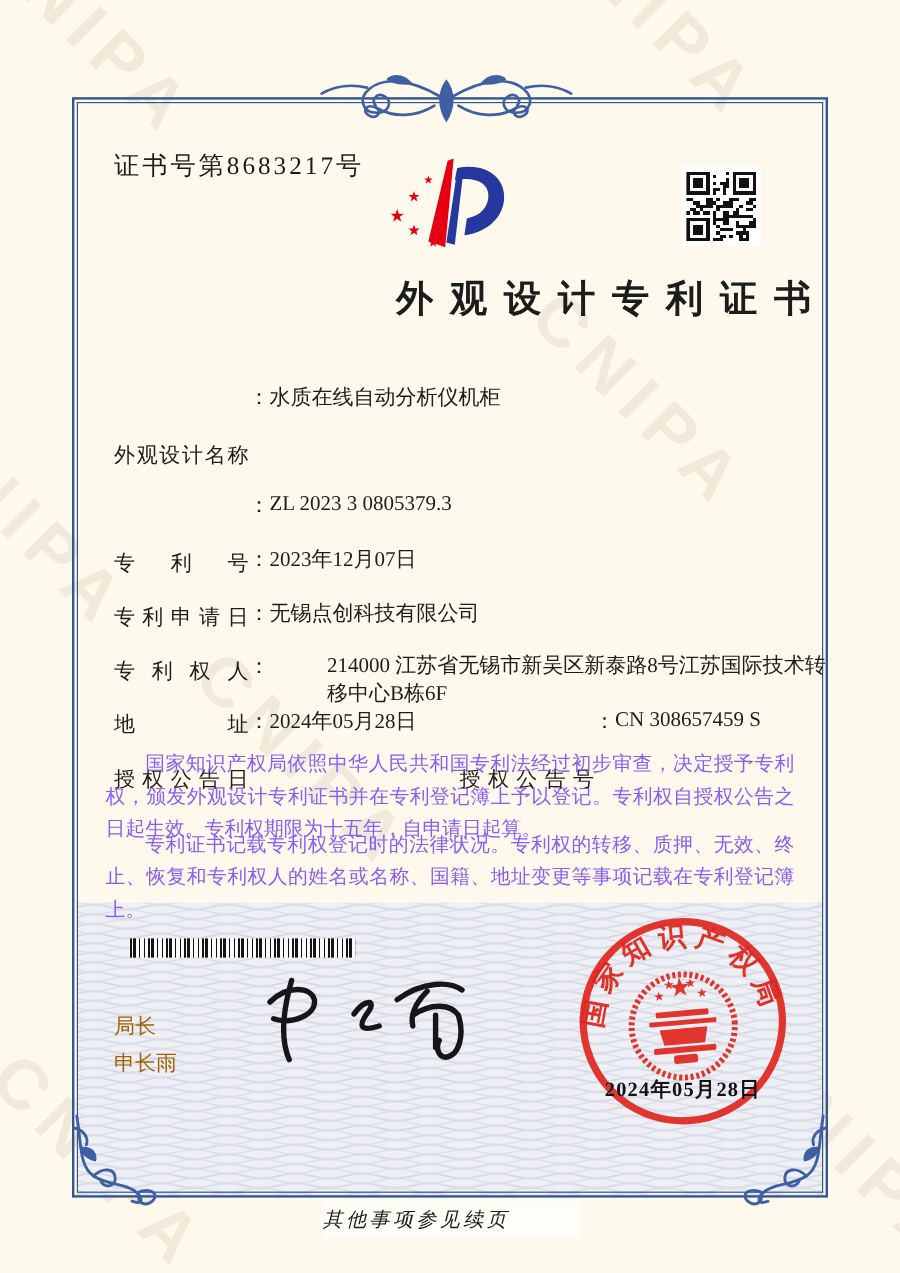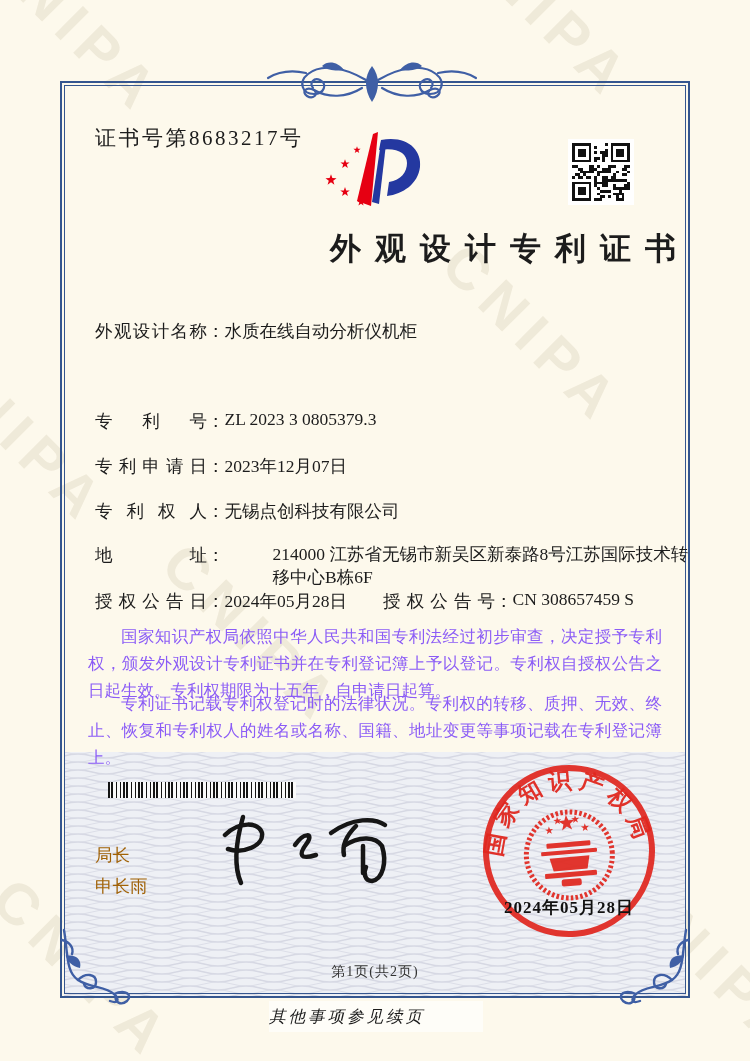--- a/index.html
+++ b/index.html
@@ -24,21 +24,21 @@
 
   
   .cert-no{position:absolute;left:95px;top:124px;font-size:21px;letter-spacing:2.5px;z-index:5;}
   .logo{position:absolute;left:315px;top:130px;width:120px;height:92px;z-index:5;}
   .qr{position:absolute;left:568px;top:139px;width:66px;height:66px;background:#fff;z-index:5;}
   .qr svg{position:absolute;left:4px;top:4px;}
   .title{position:absolute;left:60px;width:630px;top:228px;text-align:right;
          font-size:31px;font-weight:bold;letter-spacing:14px;text-indent:14px;z-index:5;}
 
   .row{position:absolute;left:95px;font-size:17.5px;z-index:5;white-space:nowrap;}
-  .lbl{display:inline-block;width:112px;text-align:justify;text-align-last:justify;vertical-align:top;}
+  .lbl{display:inline-block;width:112px;text-align:justify;text-align-last:justify;vertical-align:top;margin-top:48px;}
   .val{display:inline-block;vertical-align:top;white-space:normal;}
   .colon{vertical-align:top;}
   .addr-lines{display:inline-block;vertical-align:top;line-height:23px;margin-left:48px;}
   .grp2{position:absolute;left:288px;top:0;white-space:nowrap;}
 
   .para{position:absolute;left:88px;width:574px;font-size:16.5px;line-height:27px;
         text-align:justify;text-indent:2em;z-index:5;color:#8b5cf6;}
 
   .barcode{position:absolute;left:108px;top:782px;width:188px;height:16px;z-index:5;
      background:repeating-linear-gradient(90deg,#141414 0 2px,#fafafa 2px 3px,#141414 3px 5px,
@@ -331,16 +331,15 @@
       <use href="#st" transform="translate(106,66) scale(0.42)"></use>
       <rect x="66" y="79" width="44" height="5" rx="1"></rect>
       <rect x="60" y="87" width="56" height="4" rx="1"></rect>
       <path d="M68,94 h40 l-3,13 h-34 z"></path>
       <rect x="62" y="109" width="52" height="5" rx="1"></rect>
       <rect x="78" y="116" width="20" height="7" rx="2"></rect>
     </g>
   </svg>
   <div class="seal-date">2024年05月28日</div>
 
-  <div class="pageno">第1页(共2页)</div>
   <div class="footnote">其他事项参见续页</div>
 
 </div>
 
 </body></html>

